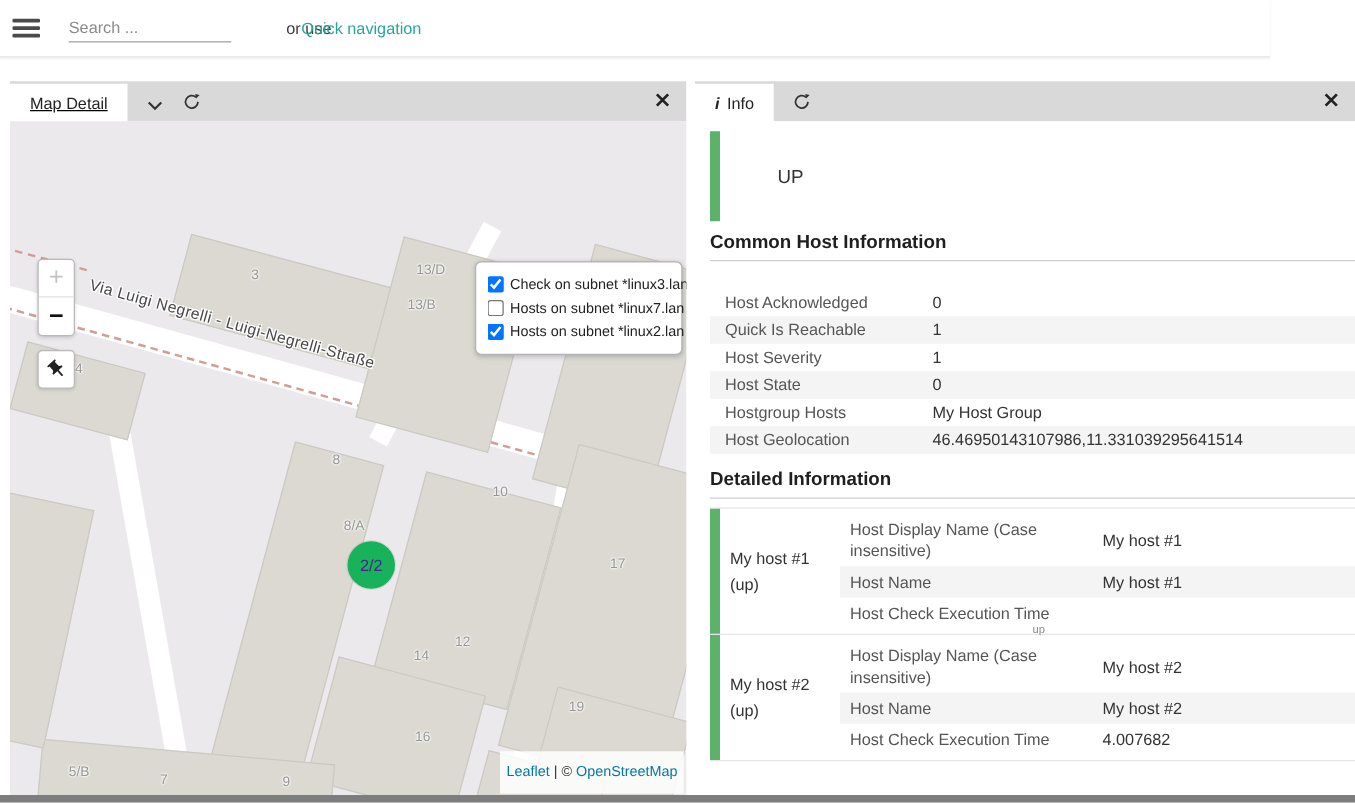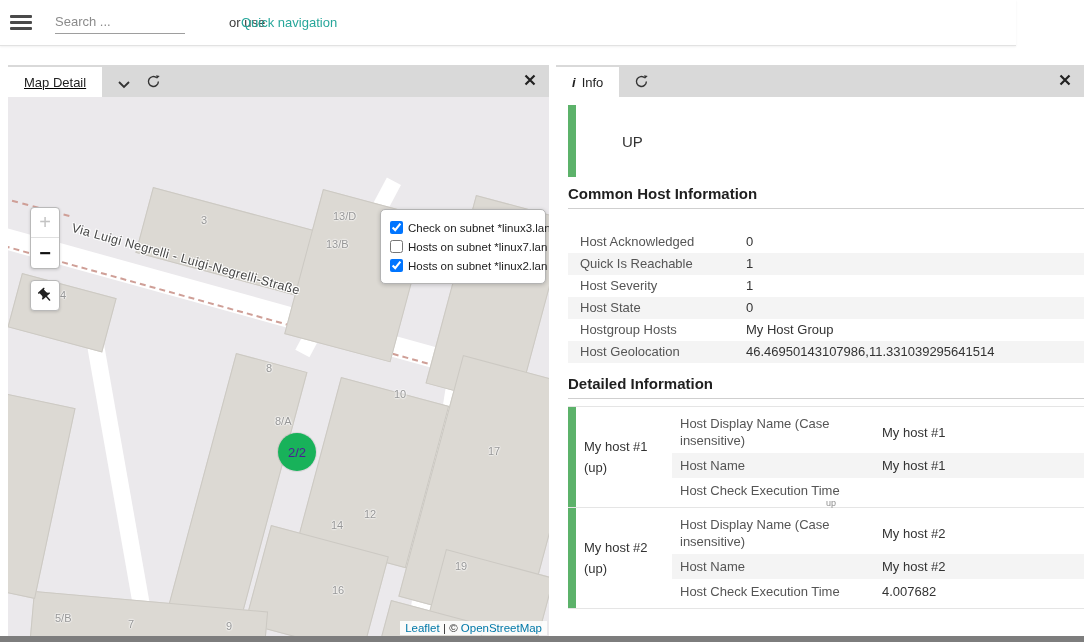--- a/index.html
+++ b/index.html
@@ -52,21 +52,21 @@
   .zoombtn.out { color:#111; font-weight:bold; }
   .pinctl { position:absolute; left:22px; top:183px; width:30px; height:31px; background:#fff;
             border:1px solid #b9b9b9; border-radius:4px; z-index:600; display:flex; align-items:center;
             justify-content:center; cursor:pointer; box-shadow:0 1px 3px rgba(0,0,0,.15); }
 
   .legend { position:absolute; left:372px; top:112px; width:166px; background:#fff; border:1px solid #b3b3b3;
             border-radius:5px; padding:7px 9px; z-index:600; box-shadow:0 1px 4px rgba(0,0,0,.2); }
   .legend-row { display:flex; align-items:center; gap:5px; height:17px; margin:2px 0; }
   .legend-row label { font-size:11.5px; color:#222; white-space:nowrap; }
 
-  .attrib { position:absolute; right:2px; bottom:2px; background:rgba(255,255,255,.85); padding:1px 5px;
+  .attrib { position:absolute; right:2px; bottom:2px; background:rgba(255,255,255,.85); padding:11px 5px;
             font-size:11.5px; color:#333; z-index:650; }
   .attrib a { color:#0078A8; text-decoration:none; cursor:pointer; }
 
   
   .info-body { position:absolute; left:0; top:32px; width:528px; padding-left:12px; background:#fff; }
   .status-block { display:flex; margin-top:8px; height:72px; align-items:stretch; }
   .status-bar { width:8px; }
   .status-text { margin-left:46px; align-self:center; font-size:15px; color:#333; }
   .sec-heading { margin-top:8px; font-size:15px; font-weight:bold; color:#1f1f1f;
                  padding-bottom:6px; border-bottom:1px solid #cfcfcf; }

